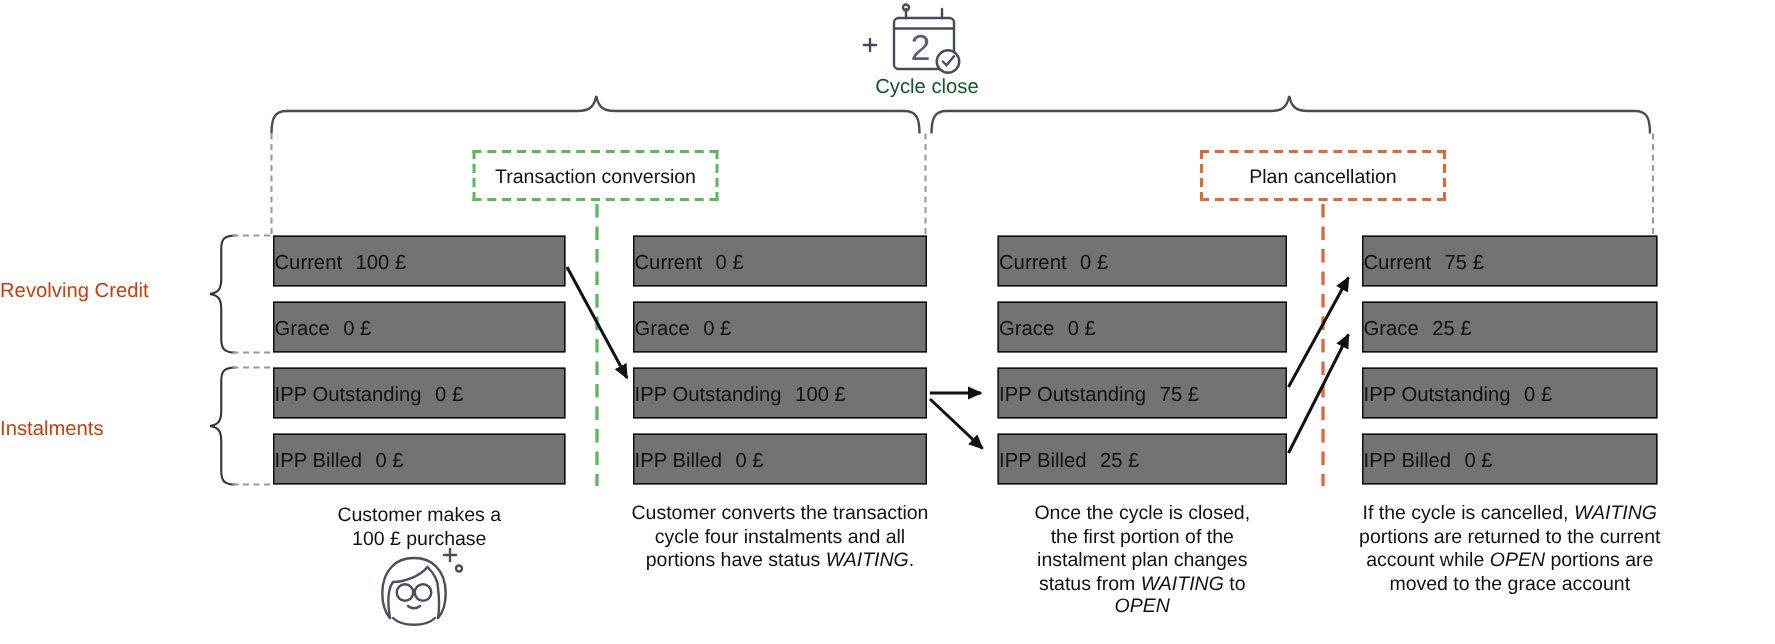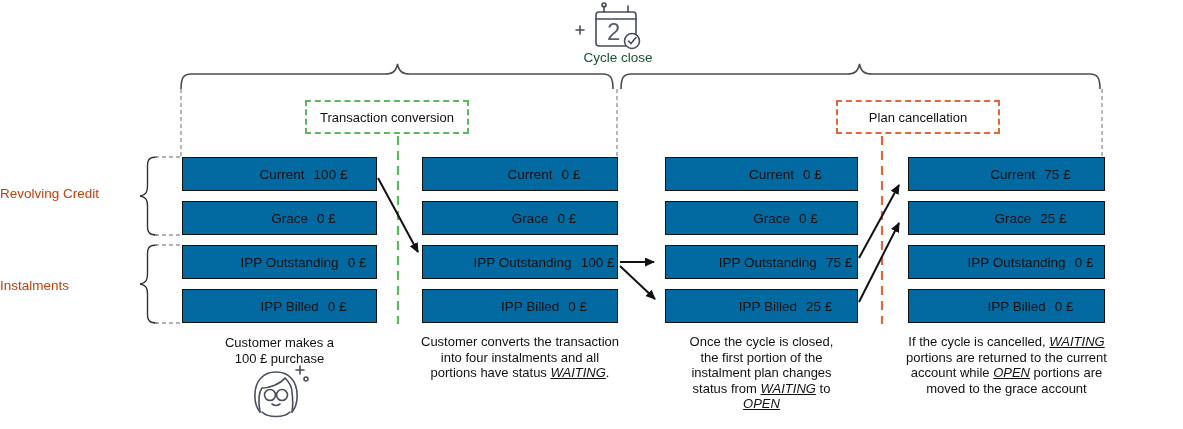--- a/index.html
+++ b/index.html
@@ -11,40 +11,40 @@
 
   .cycle-label {
     position:absolute; left:540px; top:50px; width:156px; text-align:center;
     font-size:13.5px; color:#14532d;
   }
   .anno-box {
     position:absolute; top:100px; width:164px; height:34px; box-sizing:border-box;
     border:2px dashed #888; background:#fff; display:flex; align-items:center; justify-content:center;
     font-size:13px; color:#111;
   }
-  #anno-conversion { left:305px; }
-  #anno-cancellation { left:836px; }
+  #anno-conversion { left:315px; }
+  #anno-cancellation { left:800px; }
 
   .group-label {
     position:absolute; width:124px; text-align:left; font-size:13.5px; color:#c2410c;
   }
   #group-revolving { left:0px; top:186px; }
   #group-instalments { left:0px; top:278px; }
 
   .column { position:absolute; top:157px; }
   .box {
     box-sizing:border-box; height:34px; margin-bottom:10px; border:1.5px solid #111;
-    background:#0369a1; display:flex; align-items:center; justify-content:center;
-    font-size:13.5px; white-space:nowrap;padding-left:48px;
+    background:#737373; display:flex; align-items:center; justify-content:flex-start;
+    font-size:13.5px; white-space:nowrap;
   }
   .box .val { margin-left:9px; }
   .caption {
     margin-top:11px; text-align:center; font-size:13px; line-height:15.6px; color:#111;
   }
-  .it { font-style:italic;text-decoration:underline; }
+  .it { font-style:italic; }
 
   .icon-svg { position:absolute; }
   #calendar-icon { left:574px; top:0px; }
   #customer-icon { left:244px; top:362px; }
 </style>
 </head>
 <body>
 
 <div class="canvas">
 
@@ -134,21 +134,21 @@
         <div class="box">
           <span class="lbl">IPP Outstanding</span>
           <span class="val">100 £</span>
         </div>
         <div class="box">
           <span class="lbl">IPP Billed</span>
           <span class="val">0 £</span>
         </div>
         <div class="caption" style="width: 260px; margin-left: -32px;">
           <div><span>Customer converts the transaction</span></div>
-          <div><span>into four instalments and all</span></div>
+          <div><span>cycle four instalments and all</span></div>
           <div><span>portions have status </span><span class="it">WAITING</span><span>.</span></div>
         </div>
       </div>
       <div class="column" style="left: 665px; width: 193px;">
         <div class="box">
           <span class="lbl">Current</span>
           <span class="val">0 £</span>
         </div>
         <div class="box">
           <span class="lbl">Grace</span>

